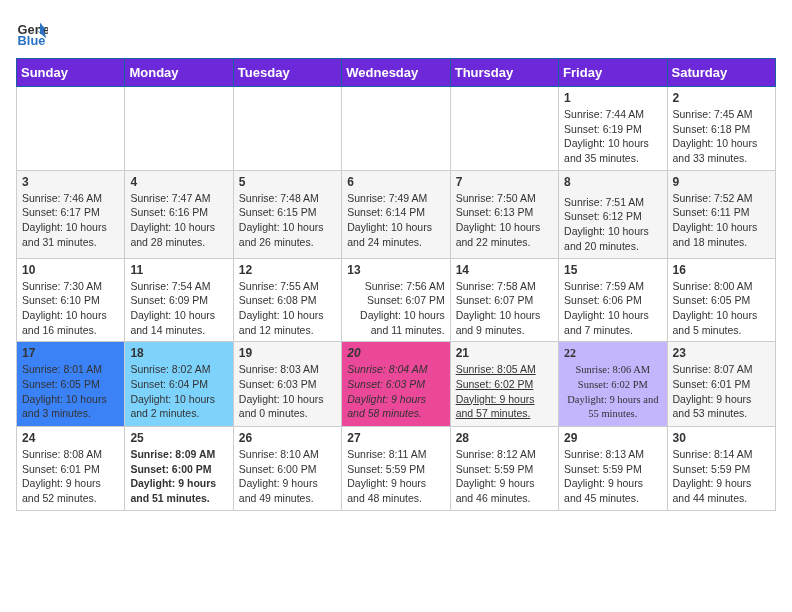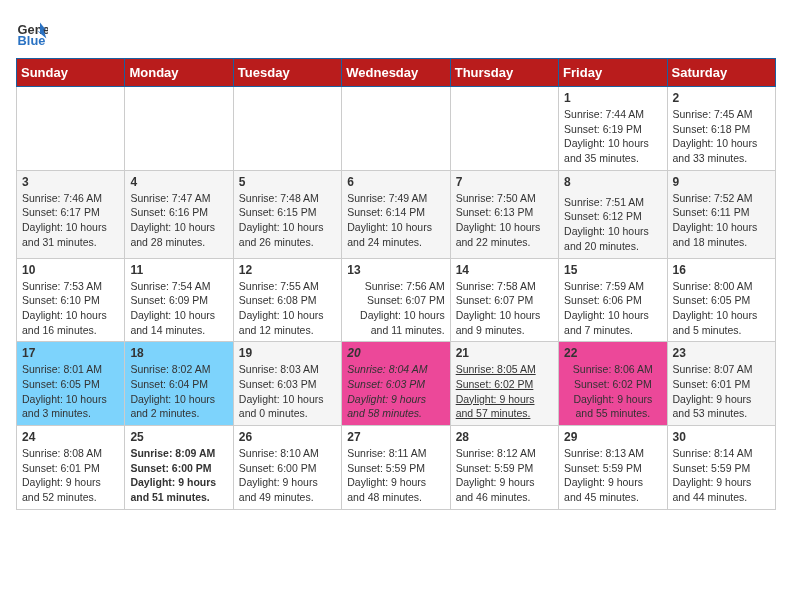--- a/index.html
+++ b/index.html
@@ -36,21 +36,21 @@
     .location {
       font-size: 14px;
       color: #555;
     }
     .calendar {
       width: 100%;
       border-collapse: collapse;
       border: 1px solid #ccc;
     }
     .calendar th {
-      background-color: #b91c1c;
+      background-color: #6d28d9;
       color: #fff;
       padding: 6px 4px;
       font-size: 13px;
       font-weight: bold;
       text-align: left;
       border: 1px solid #1a5fa0;
     }
     .calendar td {
       vertical-align: top;
       padding: 4px 5px;
@@ -168,21 +168,21 @@
         <td style="background: rgb(245, 245, 245);">
           <span class="day-num">9</span>
           <div class="day-info" style="white-space: pre-line;">Sunrise: 7:52 AM
 Sunset: 6:11 PM
 Daylight: 10 hours and 18 minutes.</div>
         </td>
       </tr>
       <tr>
         <td>
           <span class="day-num">10</span>
-          <div class="day-info" style="white-space: pre-line;">Sunrise: 7:53 AM
+          <div class="day-info" style="white-space: pre-line;">Sunrise: 7:30 AM
 Sunset: 6:10 PM
 Daylight: 10 hours and 16 minutes.</div>
         </td>
         <td>
           <span class="day-num">11</span>
           <div class="day-info" style="white-space: pre-line;">Sunrise: 7:54 AM
 Sunset: 6:09 PM
 Daylight: 10 hours and 14 minutes.</div>
         </td>
         <td>
@@ -210,21 +210,21 @@
 Daylight: 10 hours and 7 minutes.</div>
         </td>
         <td>
           <span class="day-num">16</span>
           <div class="day-info" style="white-space: pre-line;">Sunrise: 8:00 AM
 Sunset: 6:05 PM
 Daylight: 10 hours and 5 minutes.</div>
         </td>
       </tr>
       <tr>
-        <td style="background: #7dd3fc;">
+        <td style="background: #3b82f6;">
           <span class="day-num">17</span>
           <div class="day-info" style="white-space: pre-line;">Sunrise: 8:01 AM
 Sunset: 6:05 PM
 Daylight: 10 hours and 3 minutes.</div>
         </td>
         <td style="background: #7dd3fc;">
           <span class="day-num">18</span>
           <div class="day-info" style="white-space: pre-line;">Sunrise: 8:02 AM
 Sunset: 6:04 PM
 Daylight: 10 hours and 2 minutes.</div>
@@ -240,21 +240,21 @@
           <div class="day-info" style="white-space: pre-line;">Sunrise: 8:04 AM
 Sunset: 6:03 PM
 Daylight: 9 hours and 58 minutes.</div>
         </td>
         <td style="background: rgb(245, 245, 245);">
           <span class="day-num">21</span>
           <div class="day-info" style="white-space: pre-line; text-decoration: underline;">Sunrise: 8:05 AM
 Sunset: 6:02 PM
 Daylight: 9 hours and 57 minutes.</div>
         </td>
-        <td style="background: #ec4899;">
+        <td style="background: #c4b5fd; font-family: Liberation Serif, serif;">
           <span class="day-num">22</span>
           <div class="day-info" style="white-space: pre-line; text-align: center;">Sunrise: 8:06 AM
 Sunset: 6:02 PM
 Daylight: 9 hours and 55 minutes.</div>
         </td>
         <td style="background: rgb(245, 245, 245);">
           <span class="day-num">23</span>
           <div class="day-info" style="white-space: pre-line;">Sunrise: 8:07 AM
 Sunset: 6:01 PM
 Daylight: 9 hours and 53 minutes.</div>

